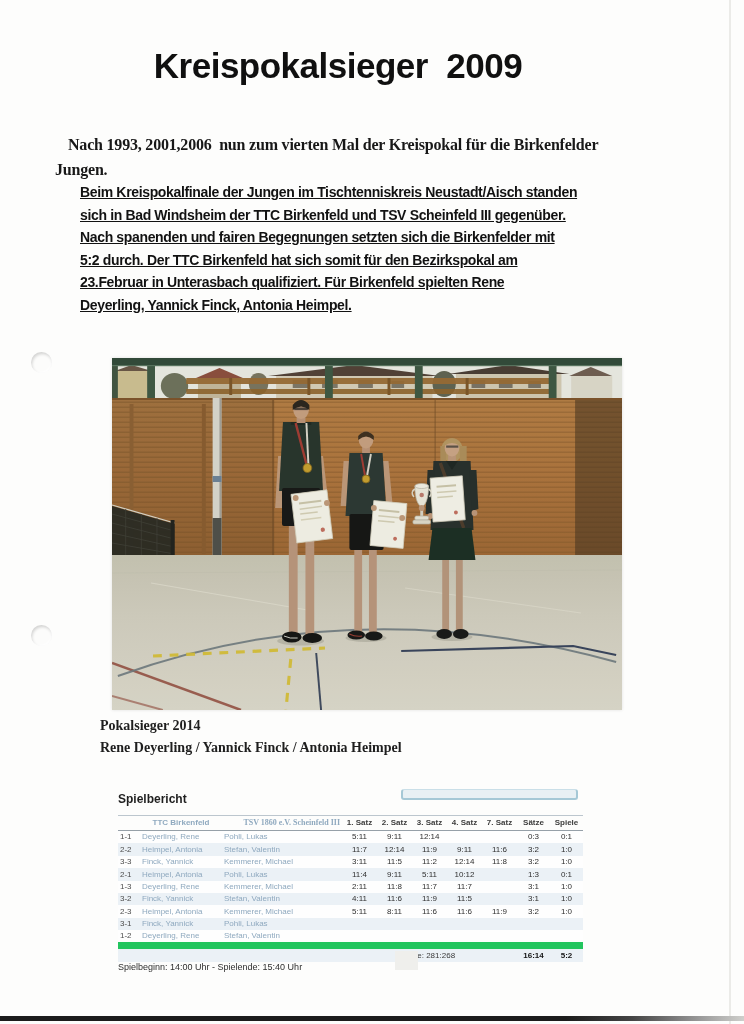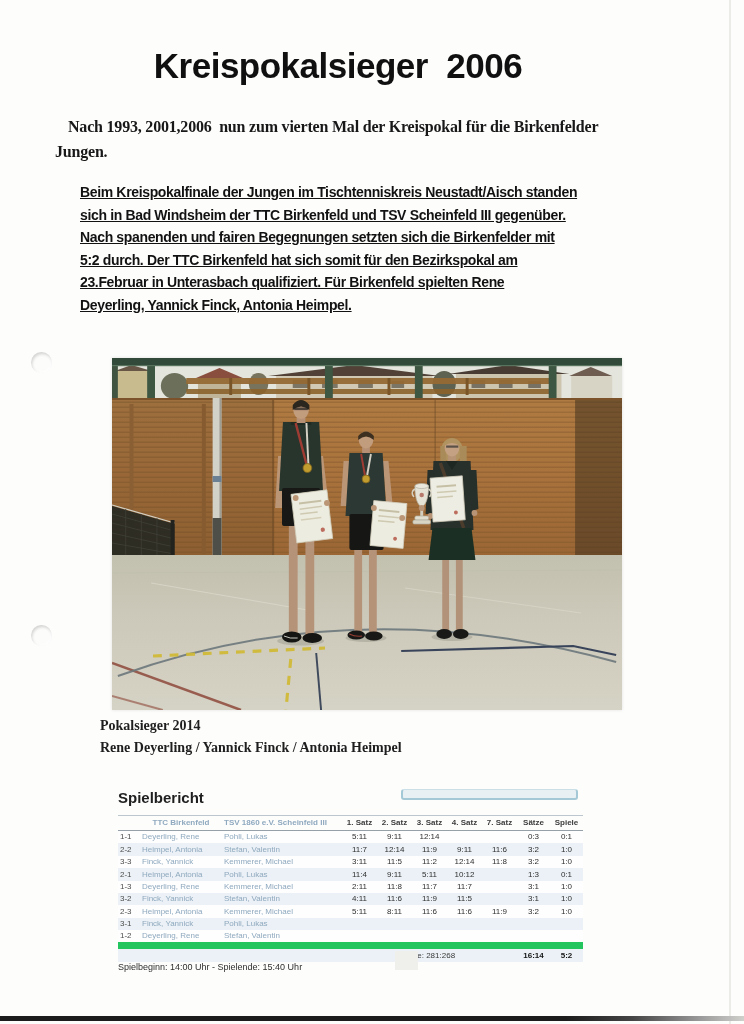--- a/index.html
+++ b/index.html
@@ -8,32 +8,32 @@
   .edge-shadow{position:absolute;right:13px;top:0;width:2px;height:100%;background:#ebebe8;}
   .hole{position:absolute;width:21px;height:21px;border-radius:50%;background:#fcfcfb;
         box-shadow:inset 1px 2px 3px rgba(0,0,0,0.16), inset -1px -1px 2px rgba(255,255,255,0.9);}
   .hole-1{left:31px;top:352px;}
   .hole-2{left:31px;top:625px;}
   .title{position:absolute;top:46px;left:0;width:676px;text-align:center;margin:0;
          font-size:35px;font-weight:bold;letter-spacing:-0.5px;color:#101010;white-space:pre;}
   .intro{position:absolute;top:114px;left:55px;width:660px;font-family:"Liberation Serif",serif;
          font-size:16px;font-weight:600;color:#181818;line-height:25px;}
   .intro .ln{white-space:pre;letter-spacing:-0.2px;}
-  .intro .ln1{text-indent:13px;}
+  .intro .ln1{text-indent:13px;margin-top:18px;}
   .bodypar{position:absolute;top:181px;left:80px;width:600px;font-size:14px;font-weight:bold;
            color:#121212;line-height:22.6px;letter-spacing:-0.35px;}
   .bodypar .ln{white-space:pre;text-decoration:underline;}
   .photo{position:absolute;left:112px;top:358px;width:510px;height:352px;background:#cfcabc;
          box-shadow:0 0 3px rgba(0,0,0,0.12);}
   .photo svg{display:block;width:100%;height:100%;}
   .caption{position:absolute;left:100px;top:715px;width:375px;text-align:left;
            font-family:"Liberation Serif",serif;font-weight:600;font-size:14px;
            line-height:21.5px;color:#1e1e1e;}
   .report{position:absolute;left:118px;top:789px;width:465px;}
-  .report-title{font-size:15px;font-weight:bold;color:#1f1f1f;}
+  .report-title{font-size:12px;font-weight:bold;color:#1f1f1f;}
   .scrollbar{position:absolute;left:283px;top:0;width:177px;height:11px;box-sizing:border-box;
              border:2px solid #a5c8d6;border-top:1px solid #cadfe8;background:#e8f0f4;border-radius:3px;}
   table.match{margin-top:8px;border-collapse:collapse;table-layout:fixed;width:465px;
               font-family:"Liberation Sans",sans-serif;}
   table.match th{font-size:8px;font-weight:bold;color:#3c3c3c;padding:2px 2px 3px 2px;
                  border-top:1px solid #bcc6ce;border-bottom:1px solid #96a0a8;}
   table.match td{font-size:8px;padding:1.4px 2px;line-height:9.6px;color:#2f2f2f;overflow:hidden;white-space:nowrap;}
   table.match .num{text-align:center;}
   table.match .name{text-align:left;color:#8fa9bf;}
   table.match .code{text-align:left;color:#4c4c4c;margin-top:41px;}
@@ -49,21 +49,21 @@
              background:linear-gradient(to right,#1c1c1c 0%,#1c1c1c 76%,#454545 85%,#999 94%,#cfcfcc 100%);}
 </style>
 </head>
 <body>
 
 <div class="page">
   <div class="edge-shadow"></div>
   <div class="hole hole-1"></div>
   <div class="hole hole-2"></div>
 
-  <h1 class="title">Kreispokalsieger  2006</h1>
+  <h1 class="title">Kreispokalsieger  2009</h1>
 
   <div class="intro">
     <div class="ln ln1">Nach 1993, 2001,2006  nun zum vierten Mal der Kreispokal für die Birkenfelder</div>
     <div class="ln">Jungen.</div>
   </div>
 
   <div class="bodypar">
     <div class="ln">Beim Kreispokalfinale der Jungen im Tischtenniskreis Neustadt/Aisch standen</div>
     <div class="ln">sich in Bad Windsheim der TTC Birkenfeld und TSV Scheinfeld III gegenüber.</div>
     <div class="ln">Nach spanenden und fairen Begegnungen setzten sich die Birkenfelder mit</div>
@@ -302,21 +302,21 @@
           <col style="width:35px">
         <col style="width:35px">
           <col style="width:35px">
           <col style="width:33px">
           <col style="width:33px">
       </colgroup>
       <thead>
           <tr id="head-row">
             <th class="code" style="text-align: left;"></th>
             <th class="name" style="text-align: center;">TTC Birkenfeld</th>
-            <th class="name" style="text-align: left;">TSV 1860 e.V. Scheinfeld III</th>
+            <th class="name" style="text-align: right; font-family: Liberation Serif, serif;">TSV 1860 e.V. Scheinfeld III</th>
             <th class="num">1. Satz</th>
             <th class="num">2. Satz</th>
             <th class="num">3. Satz</th>
             <th class="num">4. Satz</th>
             <th class="num">7. Satz</th>
             <th class="num">Sätze</th>
             <th class="num">Spiele</th>
           </tr>
         </thead>
       <tbody id="table-body">

